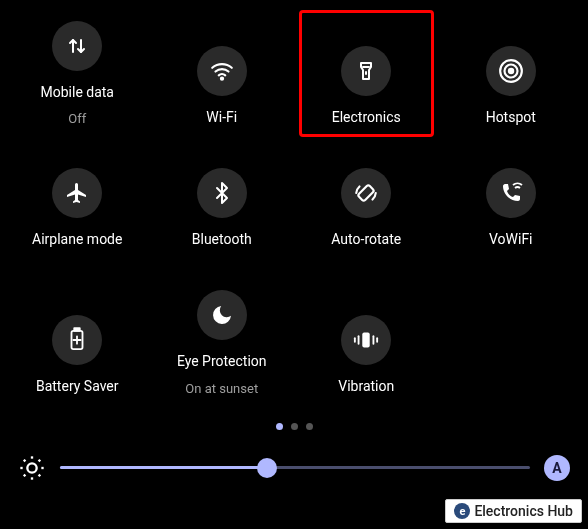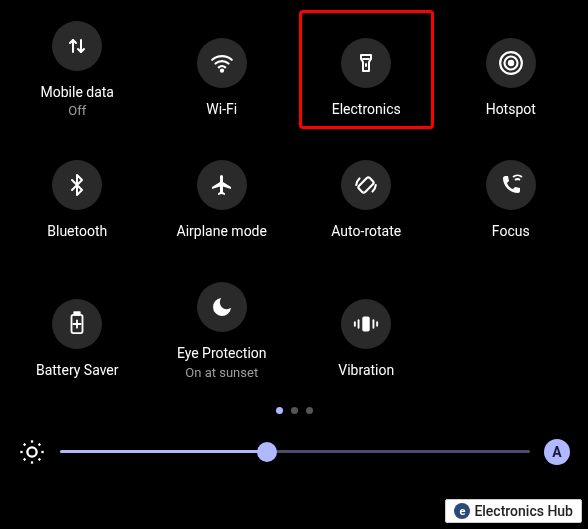--- a/index.html
+++ b/index.html
@@ -45,21 +45,21 @@
     .tile-label {
       font-size: 14px;
       color: #fff;
       text-align: center;
       line-height: 1.3;
     }
     .tile-sublabel {
       font-size: 13px;
       color: #9e9e9e;
       text-align: center;
-      margin-top: 2px;
+      margin-top: 10px;
     }
     .page-dots {
       display: flex;
       justify-content: center;
       gap: 8px;
       margin-top: 16px;
     }
     .dot {
       width: 7px;
       height: 7px;
@@ -191,52 +191,52 @@
         <svg width="26" height="26" viewBox="0 0 24 24" stroke="#fff" stroke-width="2" fill="none" stroke-linecap="round" stroke-linejoin="round">
           <circle cx="12" cy="12" r="2" fill="#fff"></circle>
           <circle cx="12" cy="12" r="6"></circle>
           <circle cx="12" cy="12" r="10"></circle>
         </svg>
       </div>
       <div class="tile-label">Hotspot</div>
     </div>
     <div class="tile">
       <div class="tile-icon-circle">
+        <svg width="24" height="24" viewBox="0 0 24 24" fill="#fff">
+          <path d="M21 16v-2l-8-5V3.5a1.5 1.5 0 0 0-3 0V9l-8 5v2l8-2.5V19l-2 1.5V22l3.5-1 3.5 1v-1.5L13 19v-5.5z"></path>
+        </svg>
+      </div>
+      <div class="tile-label">Airplane mode</div>
+    </div>
+    <div class="tile">
+      <div class="tile-icon-circle">
         <svg width="24" height="24" viewBox="0 0 24 24" stroke="#fff" stroke-width="2" fill="none" stroke-linecap="round" stroke-linejoin="round">
           <path d="M7 7l10 10-5 5V2l5 5L7 17"></path>
         </svg>
       </div>
       <div class="tile-label">Bluetooth</div>
-    </div>
-    <div class="tile">
-      <div class="tile-icon-circle">
-        <svg width="24" height="24" viewBox="0 0 24 24" fill="#fff">
-          <path d="M21 16v-2l-8-5V3.5a1.5 1.5 0 0 0-3 0V9l-8 5v2l8-2.5V19l-2 1.5V22l3.5-1 3.5 1v-1.5L13 19v-5.5z"></path>
-        </svg>
-      </div>
-      <div class="tile-label">Airplane mode</div>
     </div>
     <div class="tile">
       <div class="tile-icon-circle">
         <svg width="26" height="26" viewBox="0 0 24 24" stroke="#fff" stroke-width="2" fill="none" stroke-linecap="round" stroke-linejoin="round">
           <rect x="8" y="5" width="8" height="14" rx="2" transform="rotate(45 12 12)"></rect>
           <path d="M3 12a9 9 0 0 1 3-6"></path>
           <path d="M21 12a9 9 0 0 1-3 6"></path>
         </svg>
       </div>
       <div class="tile-label">Auto-rotate</div>
     </div>
     <div class="tile">
       <div class="tile-icon-circle">
         <svg width="24" height="24" viewBox="0 0 24 24" fill="#fff">
           <path d="M6 3c-1 0-2 1-2 2 0 8 7 15 15 15 1 0 2-1 2-2v-3l-5-1-2 2c-3-1-5-3-6-6l2-2-1-5H6z"></path>
           <path d="M14 4a7 7 0 0 1 9 0M16 7a4 4 0 0 1 5 0" stroke="#fff" stroke-width="1.8" fill="none"></path>
         </svg>
       </div>
-      <div class="tile-label">Focus</div>
+      <div class="tile-label">VoWiFi</div>
     </div>
     <div class="tile">
       <div class="tile-icon-circle">
         <svg width="22" height="26" viewBox="0 0 24 28" stroke="#fff" stroke-width="2" fill="none" stroke-linecap="round" stroke-linejoin="round">
           <rect x="6" y="4" width="12" height="20" rx="2"></rect>
           <rect x="9" y="1" width="6" height="3" fill="#fff"></rect>
           <line x1="12" y1="10" x2="12" y2="18"></line>
           <line x1="8" y1="14" x2="16" y2="14"></line>
         </svg>
       </div>

